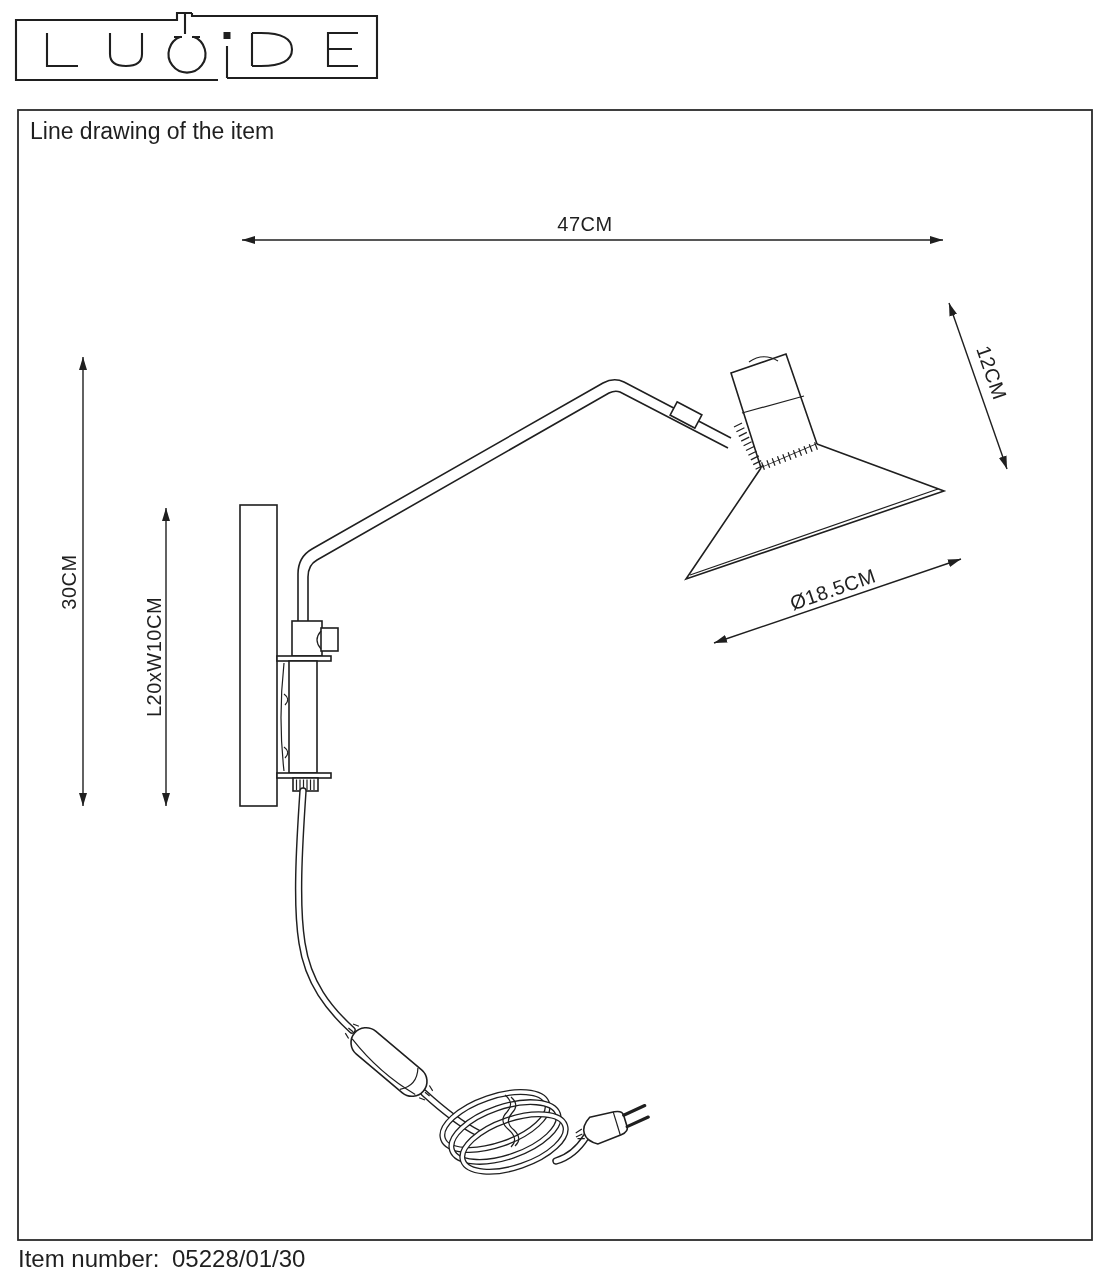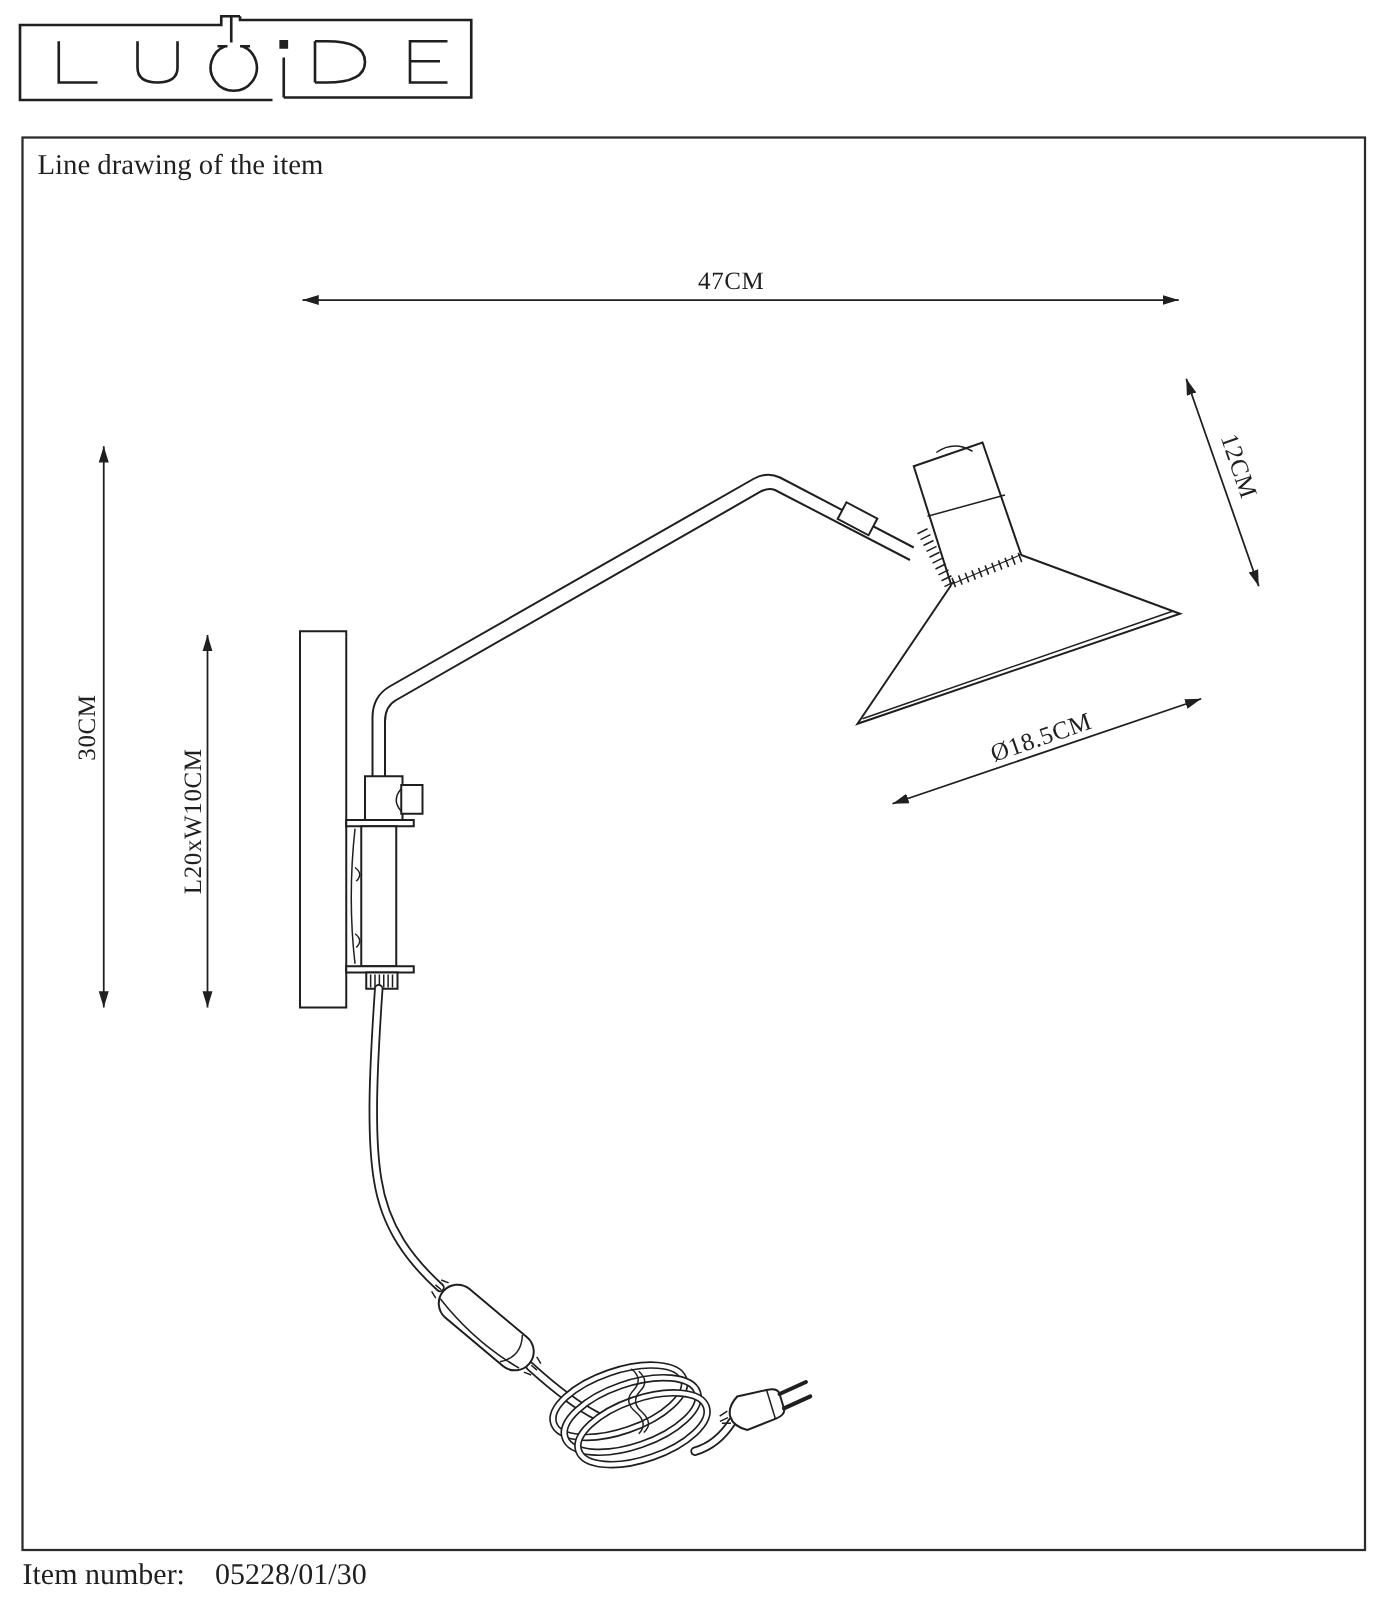--- a/index.html
+++ b/index.html
@@ -1,21 +1,21 @@
 <!DOCTYPE html>
 <html style="--ink: #1f1f1f; --bg: #ffffff;"><head>
 <meta charset="utf-8">
 <style>
   :root { --ink:#1f1f1f; --bg:#ffffff; }
   html,body { margin:0; padding:0; background:var(--bg); }
   .page {
     position:relative;
     width:1106px; height:1280px;
     background:var(--bg);
-    font-family:Liberation Serif, serif;
+    font-family:Liberation Sans, sans-serif;
     overflow:hidden;
   }
   svg { display:block; }
   .stroke  { fill:none; stroke:var(--ink); stroke-width:1.6; }
   .thin    { fill:none; stroke:var(--ink); stroke-width:1.2; }
   .dim     { fill:none; stroke:var(--ink); stroke-width:1.4; }
   .whitefill { fill:#ffffff; stroke:var(--ink); stroke-width:1.6; }
   .tube-out { fill:none; stroke:var(--ink); stroke-width:7.5; stroke-linecap:round; }
   .tube-in  { fill:none; stroke:#ffffff;   stroke-width:4.6; stroke-linecap:round; }
   .coil-out { fill:none; stroke:var(--ink); stroke-width:6;  }

